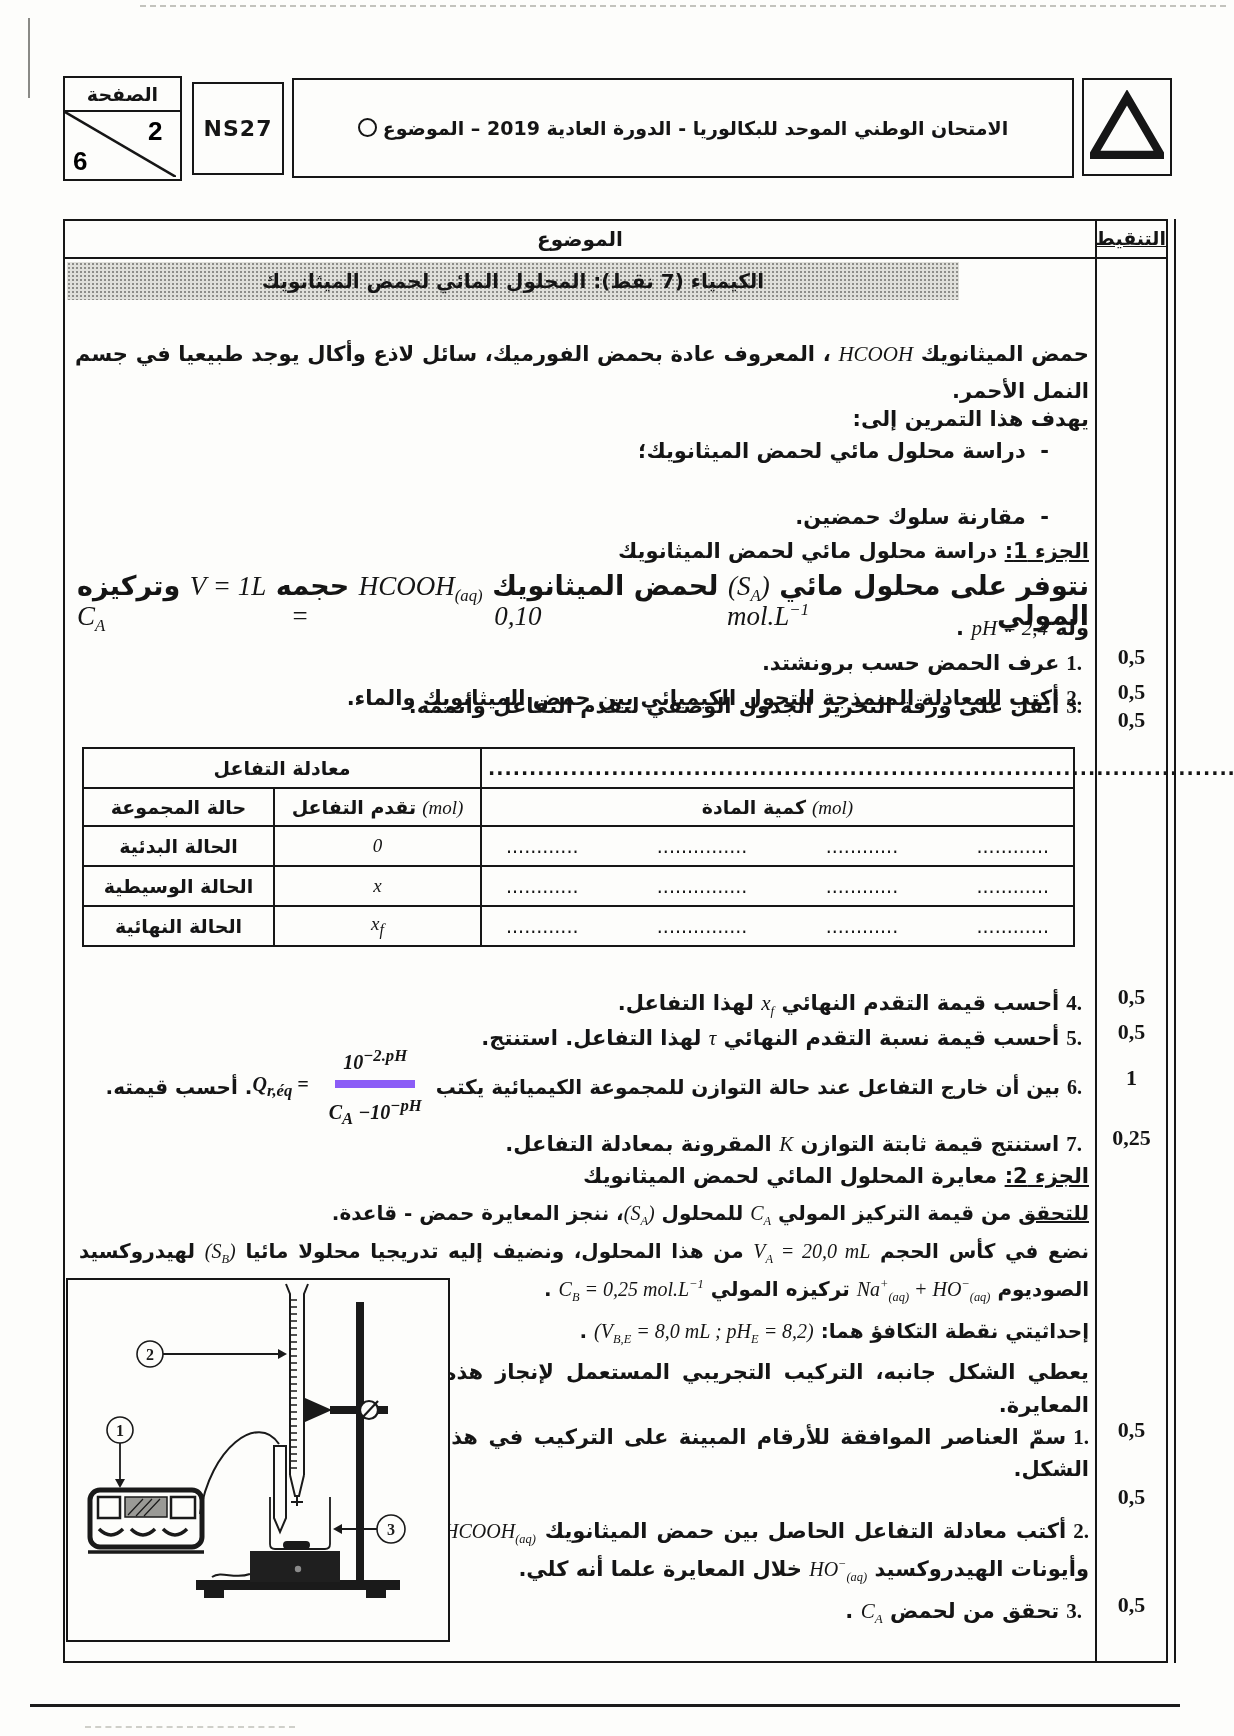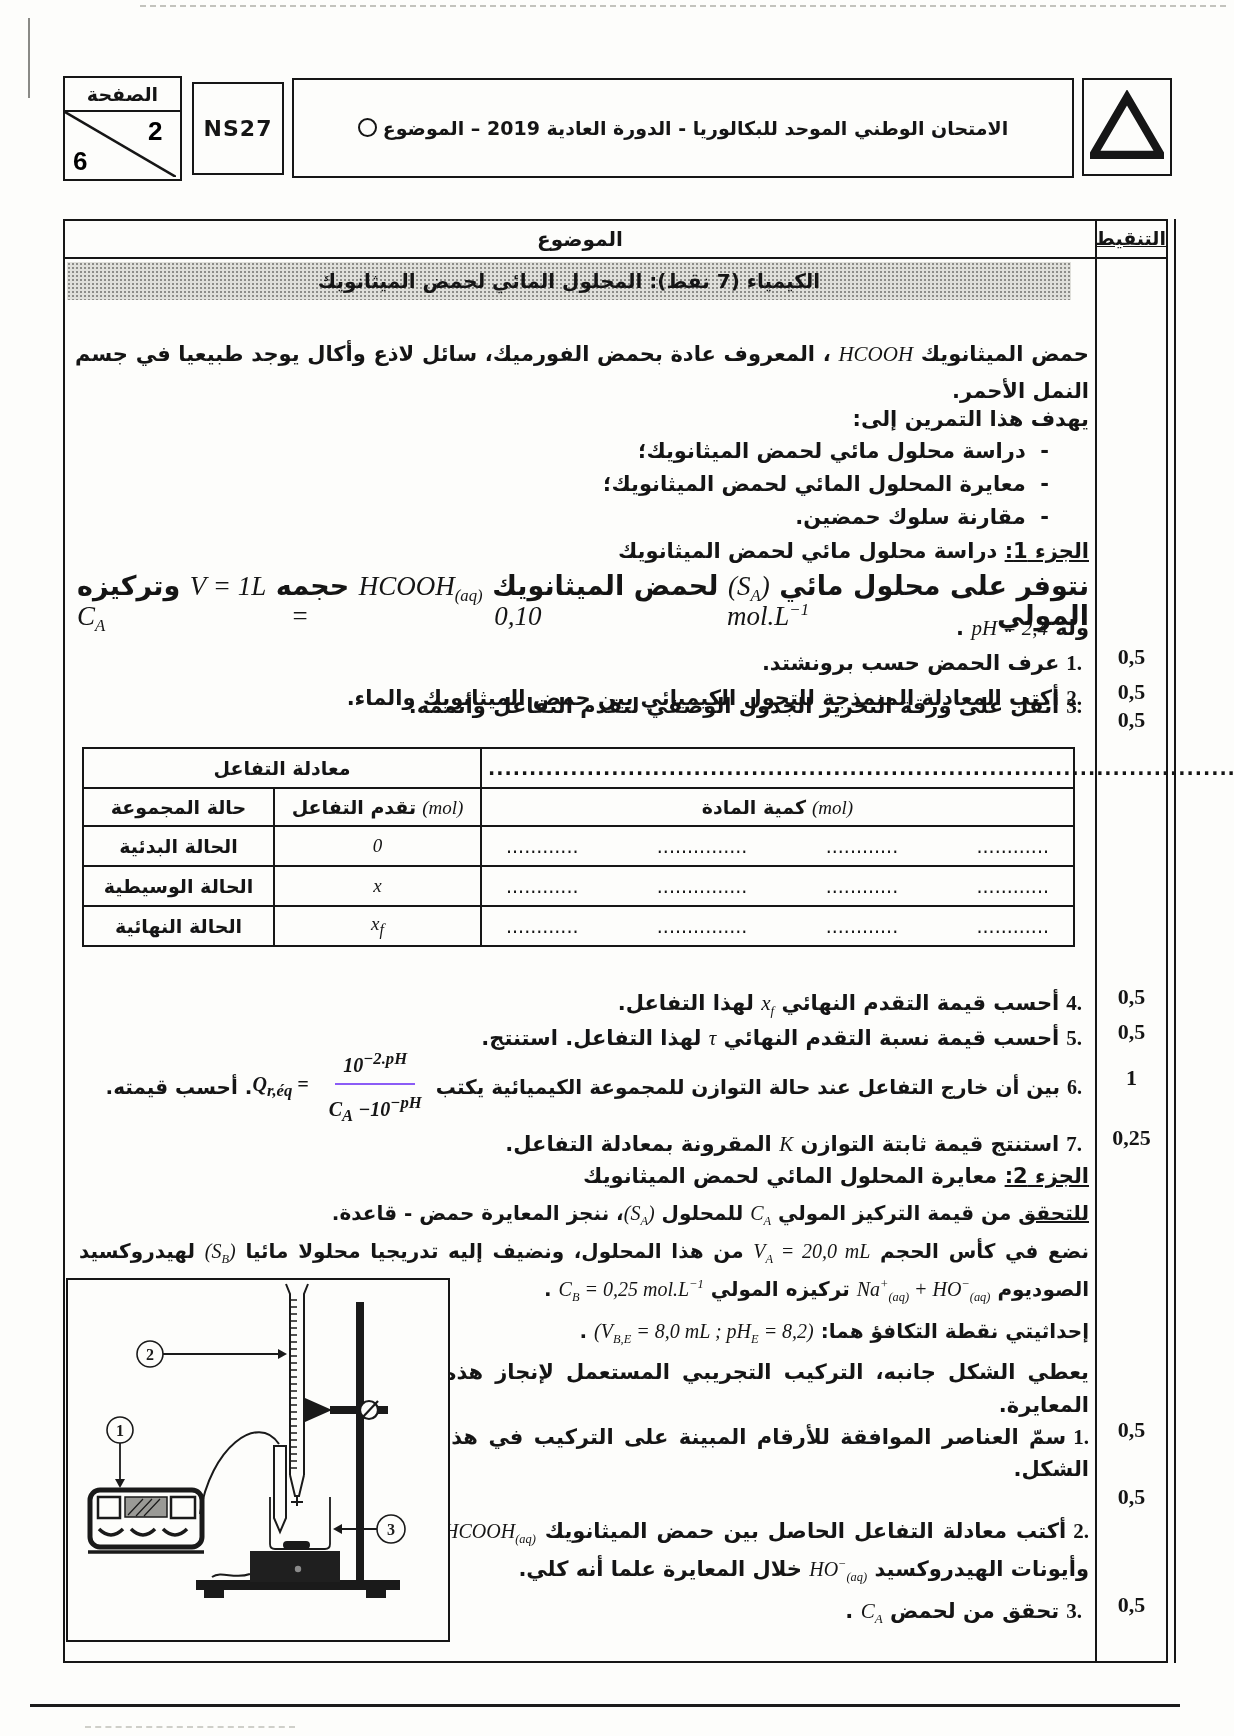--- a/index.html
+++ b/index.html
@@ -43,21 +43,21 @@
   
   .frame{left:63px;top:219px;width:1101px;height:1440px;border:2px solid #161616;}
   .dbl-right{left:1174px;top:219px;width:2px;height:1444px;background:#161616;}
   .head-row{left:0;top:0;width:1101px;height:36px;border-bottom:2px solid #161616;}
   .subject-head{left:0;top:0;width:1030px;height:36px;line-height:36px;
     text-align:center;font-size:20px;}
   .marks-head{left:1030px;top:0;width:71px;height:36px;line-height:34px;
     text-align:center;font-size:19px;text-decoration:underline;}
   .vsep{left:1030px;top:0;width:2px;height:1440px;background:#161616;}
   
-  .banner{left:2px;top:41px;width:1004px;height:38px;
+  .banner{left:2px;top:41px;width:892px;height:38px;
     background-color:#e0e0db;
     background-image:radial-gradient(#8d8d89 1.1px,transparent 1.3px);
     background-size:4px 4px;
     display:flex;align-items:center;justify-content:center;
     font-size:20px;}
   .txt{font-size:21px;line-height:30px;white-space:nowrap;text-align:right;}
   .wrap{font-size:21px;text-align:justify;direction:rtl;white-space:normal;}
   .just{text-align:justify;text-align-last:justify;white-space:normal;}
   .u{text-decoration:underline;}
   
@@ -65,21 +65,21 @@
     table-layout:fixed;}
   .rtable td{border:2px solid #161616;padding:0 6px;font-size:19px;
     text-align:center;vertical-align:middle;}
   .rtable .dotcell{font-weight:700;letter-spacing:1px;direction:ltr;}
   .dotrow{display:flex;justify-content:space-between;padding:0 18px;direction:ltr;}
   .val{font-family:"Liberation Serif",serif;font-style:italic;font-size:21px;font-weight:400;}
   
   .eq{direction:ltr;unicode-bidi:isolate;display:inline-flex;align-items:center;
       vertical-align:middle;font-family:"Liberation Serif",serif;font-style:italic;}
   .frac{display:inline-flex;flex-direction:column;align-items:center;margin:0 6px;}
-  .frac .top{padding:0 8px 3px 8px;border-bottom:2px solid #8b5cf6;}
+  .frac .top{padding:0 8px 3px 8px;border-bottom:8px solid #8b5cf6;}
   .frac .bot{padding:3px 8px 0 8px;}
   
   .figbox{left:1px;top:1057px;width:380px;height:360px;border:2px solid #161616;background:#fdfdfb;}
   .fig-num{font-family:"Liberation Serif",serif;font-size:16px;font-weight:700;}
 </style>
 </head>
 <body>
 
 <div class="abs dash-top"></div>
 <div class="abs edge-left"></div>
@@ -122,23 +122,20 @@
   <div class="abs banner ar">الكيمياء (7 نقط): المحلول المائي لحمض الميثانويك</div>
 
   <div class="abs wrap ar" style="top:115px;right:77px;left:10px;line-height:37px;">
     <span>حمض الميثانويك </span><span class="m" style="font-size:21px">HCOOH</span><span> ، المعروف عادة بحمض الفورميك، سائل لاذع وأكال يوجد طبيعيا في جسم النمل الأحمر.</span>
   </div>
 
   <div class="abs txt ar" style="top:183px;right:77px;">يهدف هذا التمرين إلى:</div>
 
   <div class="abs txt ar" style="top:215px;right:117px;">
     <span>-</span>&nbsp;&nbsp;<span>دراسة محلول مائي لحمض الميثانويك؛</span>
-  </div>
-  <div class="abs txt ar" style="top:248px;right:117px;">
-    <span>-</span>&nbsp;&nbsp;<span>معايرة المحلول المائي لحمض الميثانويك؛</span>
   </div>
   <div class="abs txt ar" style="top:281px;right:117px;">
     <span>-</span>&nbsp;&nbsp;<span>مقارنة سلوك حمضين.</span>
   </div>
 
   <div class="abs txt ar" style="top:315px;right:77px;">
     <span class="u">الجزء 1:</span><span> دراسة محلول مائي لحمض الميثانويك</span>
   </div>
 
   <div class="abs txt ar just" style="top:350px;right:77px;left:12px;font-size:27px;">

